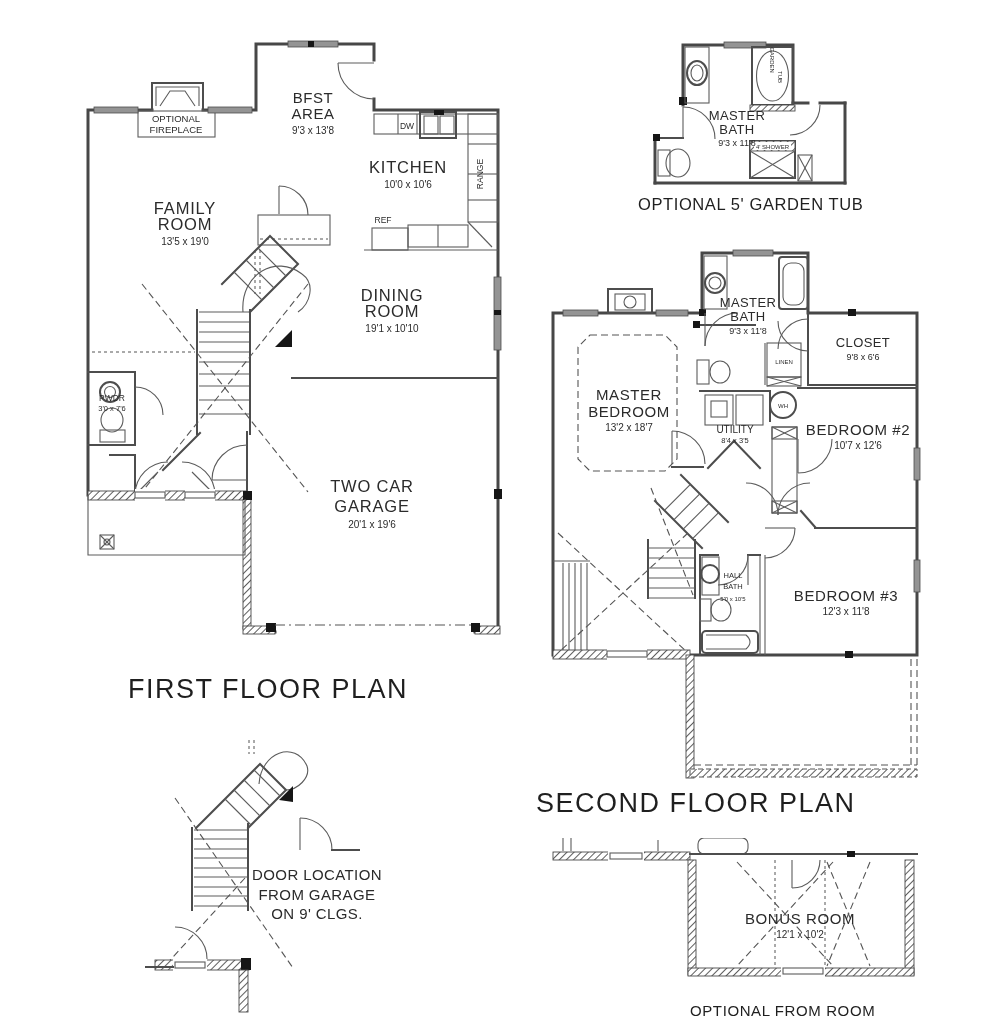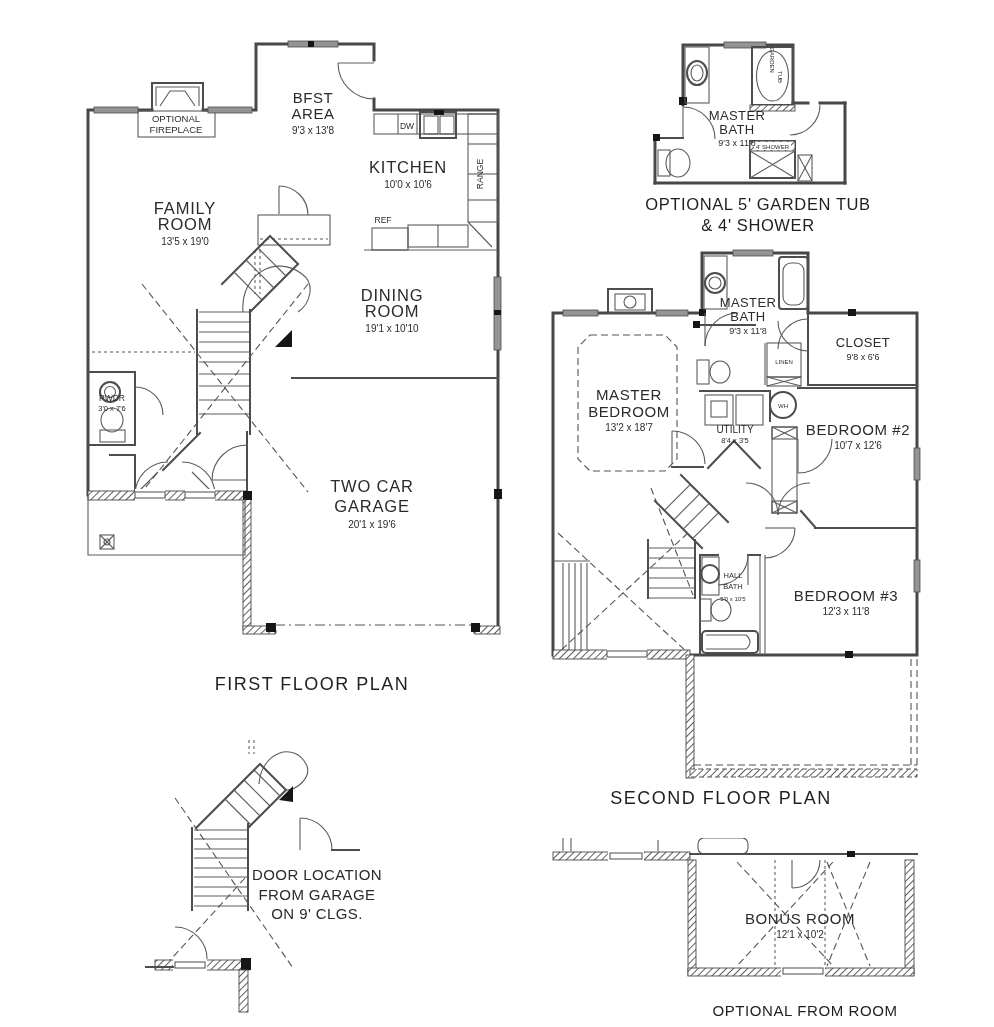--- a/index.html
+++ b/index.html
@@ -1,20 +1,20 @@
 <!DOCTYPE html>
 <html><head>
 <meta charset="utf-8">
 <style>
   html,body{margin:0;padding:0}
   body{width:994px;height:1027px;background:#ffffff;position:relative;
        font-family:"Liberation Sans",sans-serif;overflow:hidden}
   .panel{position:absolute}
-  .caption{position:absolute;text-align:center;color:#1f1f1f;white-space:nowrap}
-  .cap-big{font-size:18px;letter-spacing:1.5px}
+  .caption{position:absolute;color:#1f1f1f;white-space:nowrap}
+  .cap-big{font-size:27px;letter-spacing:1.5px}
   .cap-med{font-size:16.5px;letter-spacing:.6px;line-height:21px}
   .cap-sm{font-size:15px;letter-spacing:.6px}
   
   .w{stroke:#474747;stroke-width:3;fill:none;stroke-linecap:square}
   .m{stroke:#4d4d4d;stroke-width:2;fill:none;stroke-linecap:square}
   .t{stroke:#5c5c5c;stroke-width:1.1;fill:none}
   .d{stroke:#555;stroke-width:1.1;fill:none;stroke-dasharray:7 4}
   .d2{stroke:#555;stroke-width:1;fill:none;stroke-dasharray:3 3}
   .gd{stroke:#555;stroke-width:1.2;fill:none;stroke-dasharray:10 4 2 4}
   .win{fill:#949494;stroke:#4d4d4d;stroke-width:.8}
@@ -260,21 +260,20 @@
     <text class="rmS" x="89" y="87">MASTER</text>
     <text class="rmS" x="89" y="101">BATH</text>
     <text class="dm9" x="89" y="113">9'3 x 11'8</text>
     <text class="xxs" transform="translate(122,27) rotate(90)">GARDEN</text>
     <text class="xxs" transform="translate(130,44) rotate(90)">TUB</text>
     <text class="xxs" x="124.5" y="115.5">4' SHOWER</text>
   </g>
 </svg>
 <div class="caption cap-med" style="left:638px;top:194px;width:240px">
   <div>OPTIONAL 5' GARDEN TUB</div>
-  <div>&amp; 4' SHOWER</div>
 </div>
 
 <svg class="panel" style="left:543px;top:243px" width="410" height="550" viewBox="0 0 410 550">
   <g>
     <path class="w" d="M159,70 L10,70 L10,412 M147,412 L374,412 L374,70 L265,70 M159,70 L159,10 L265,10 L265,70"></path>
     <rect class="m" x="65" y="46" width="44" height="24"></rect>
     <rect class="t" x="72" y="51" width="30" height="16"></rect>
     <circle class="t" cx="87" cy="59" r="6"></circle>
     <rect class="win" x="20" y="67" width="35" height="6"></rect>
     <rect class="win" x="113" y="67" width="32" height="6"></rect>

